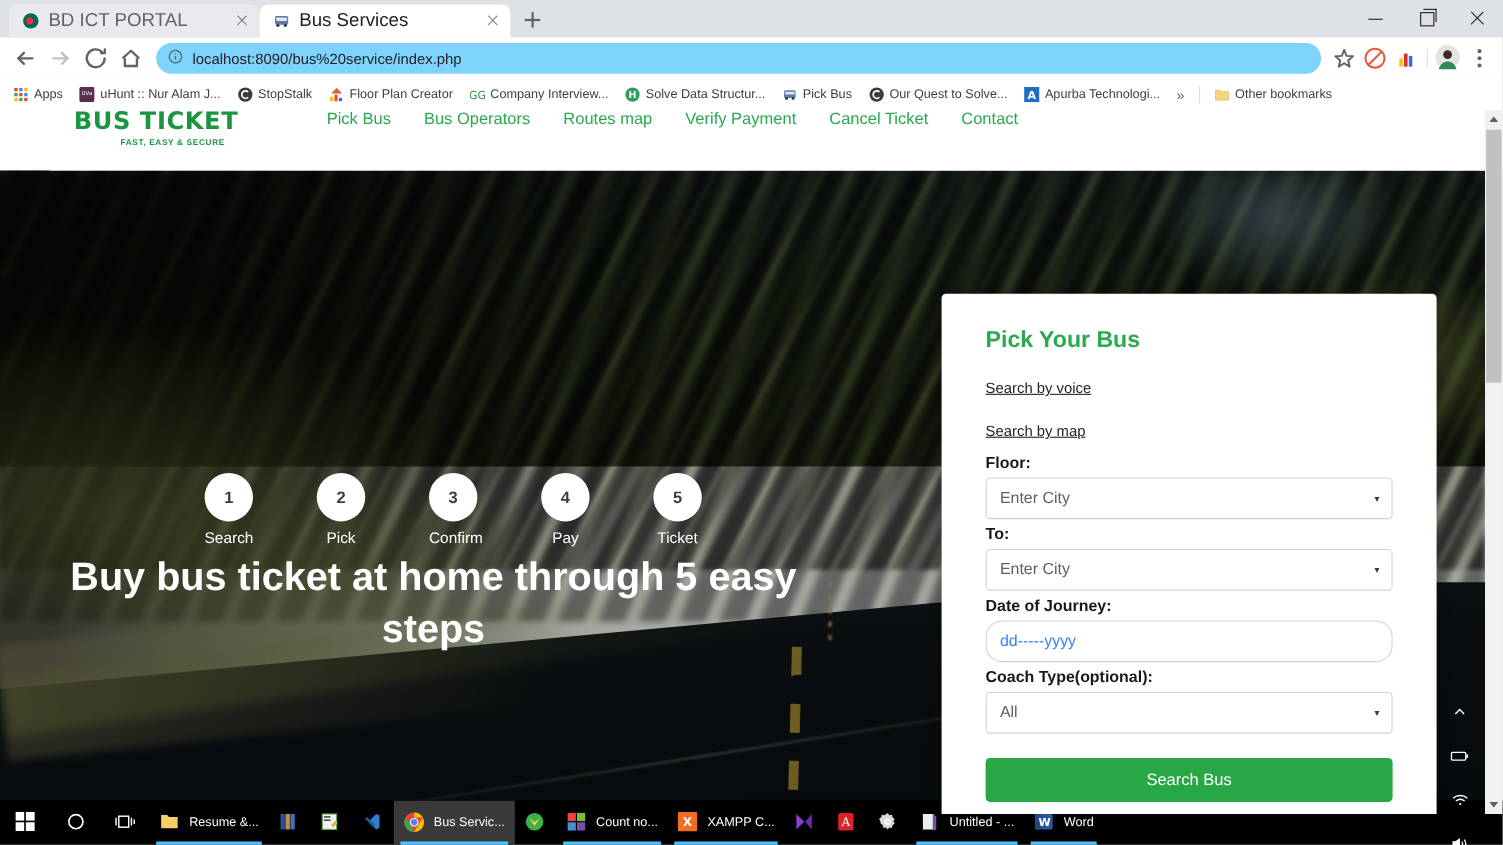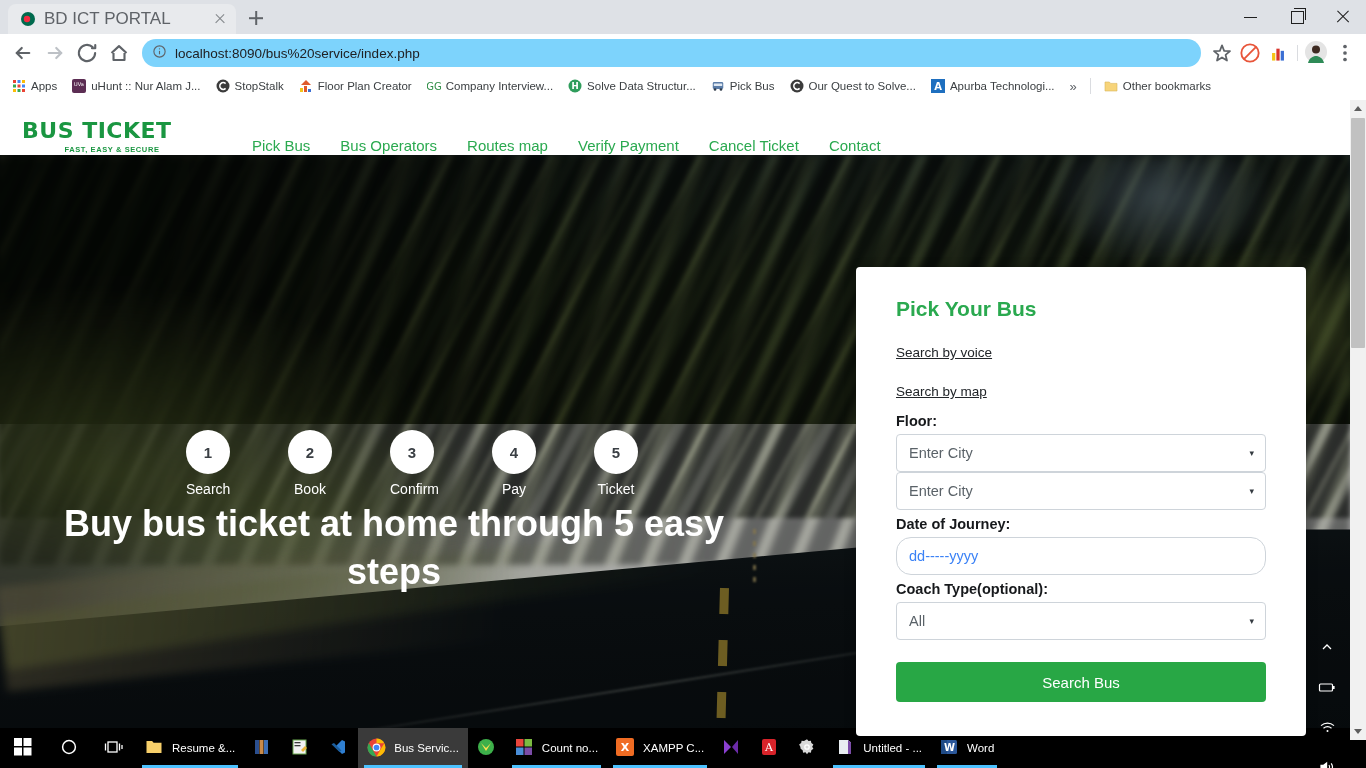--- a/index.html
+++ b/index.html
@@ -68,22 +68,22 @@
   .bookmarks { height:28px; background:#fff; display:flex; align-items:center; padding:0 6px; gap:3px; overflow:hidden; }
   .bm { display:flex; align-items:center; gap:5px; padding:2px 6px; font-size:11.5px; color:#3c4043; white-space:nowrap; border-radius:4px; }
   .bm-ico { width:14px; height:14px; flex:0 0 14px; position:relative; }
   .bm-sep { width:1px; height:16px; background:#dadce0; margin:0 4px; }
   .bm-chev { padding:2px 6px; font-size:13px; color:#5f6368; }
 
   
   .page { width:1366px; height:640px; position:relative; overflow:hidden; background:#fff; }
 
   .site-header {
-    height:55px; background:#fff; display:flex; align-items:flex-end;
-    padding:0 0 1px 22px; position:relative; z-index:5;
+    height:55px; background:#fff; display:flex; align-items:flex-start;
+    padding:0 0 12px 22px; position:relative; z-index:5;margin-left:45px;
   }
   .logo { width:230px; }
   .logo-main {
     font-family:"DejaVu Sans", sans-serif; font-weight:bold; font-size:22px;
     color:#1a9641; letter-spacing:.5px; line-height:1;
   }
   .logo-sub {
     font-size:7.5px; color:#1a9641; letter-spacing:.6px; margin-top:3px;
     text-align:center; width:180px; font-weight:bold;
   }
@@ -246,20 +246,32 @@
       <span class="tab-fav">
         <svg width="16" height="16" viewBox="0 0 16 16">
             <circle cx="8" cy="8" r="7" fill="#006a4e"></circle>
             <circle cx="7" cy="8" r="3.2" fill="#f42a41"></circle>
           </svg>
       </span>
       <span class="tab-title">BD ICT PORTAL</span>
       <span class="tab-close"></span>
     </div>
 
+    <div class="tab active">
+      <span class="tab-fav">
+        <svg width="16" height="16" viewBox="0 0 16 16">
+          <rect x="2" y="3.5" width="12" height="8" rx="1.6" fill="#5b7da8"></rect>
+          <rect x="3.2" y="5" width="9.6" height="3" rx=".6" fill="#dfe8f2"></rect>
+          <circle cx="4.6" cy="12" r="1.5" fill="#2f3b4a"></circle>
+            <circle cx="11.4" cy="12" r="1.5" fill="#2f3b4a"></circle>
+        </svg>
+      </span>
+      <span class="tab-title">Bus Services</span>
+      <span class="tab-close"></span>
+    </div>
 
     <div class="newtab"></div>
 
     <div class="wincontrols">
       <div class="wc wc-min"></div>
       <div class="wc wc-max"></div>
       <div class="wc wc-close"></div>
     </div>
   </div>
 
@@ -484,21 +496,21 @@
     <div class="hero-dark"></div>
   </div>
 
   <div class="steps">
     <div class="step">
       <div class="step-circle">1</div>
       <div class="step-label">Search</div>
     </div>
     <div class="step">
       <div class="step-circle">2</div>
-      <div class="step-label">Book</div>
+      <div class="step-label">Pick</div>
     </div>
     <div class="step">
       <div class="step-circle">3</div>
       <div class="step-label">Confirm</div>
     </div>
     <div class="step">
       <div class="step-circle">4</div>
       <div class="step-label">Pay</div>
     </div>
     <div class="step">
@@ -515,20 +527,21 @@
       <a class="card-link" href="#">Search by voice</a>
       <a class="card-link" href="#">Search by map</a>
     </div>
 
     <div class="fld-label">Floor:</div>
     <div class="fld">
       <span>Enter City</span>
       <span class="caret">▾</span>
     </div>
 
+    <div class="fld-label">To:</div>
     <div class="fld">
       <span>Enter City</span>
       <span class="caret">▾</span>
     </div>
 
     <div class="fld-label">Date of Journey:</div>
     <div class="fld placeholder">
       <span>dd-----yyyy</span>
     </div>
 

